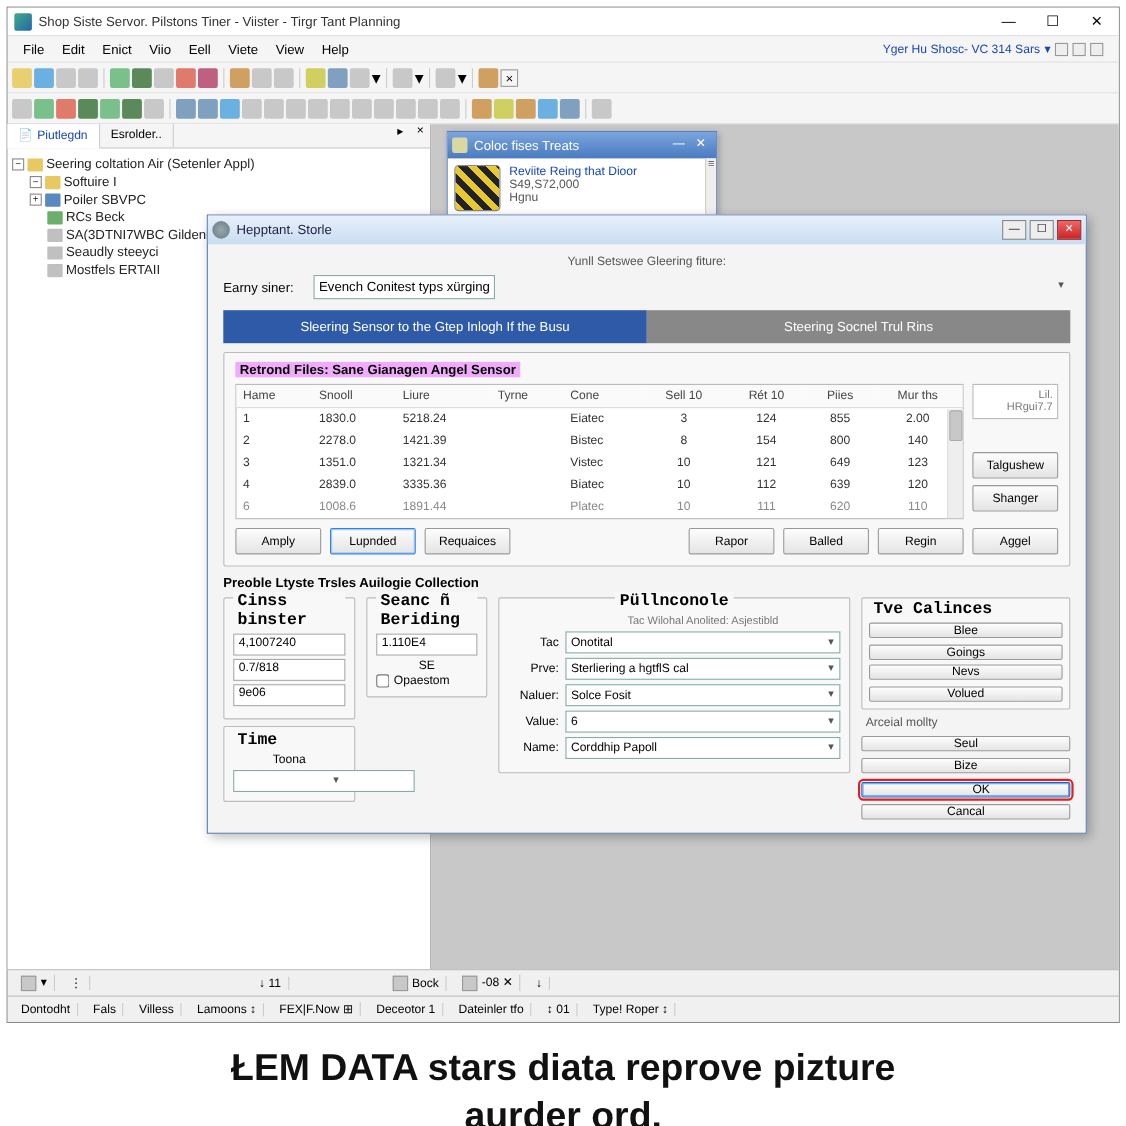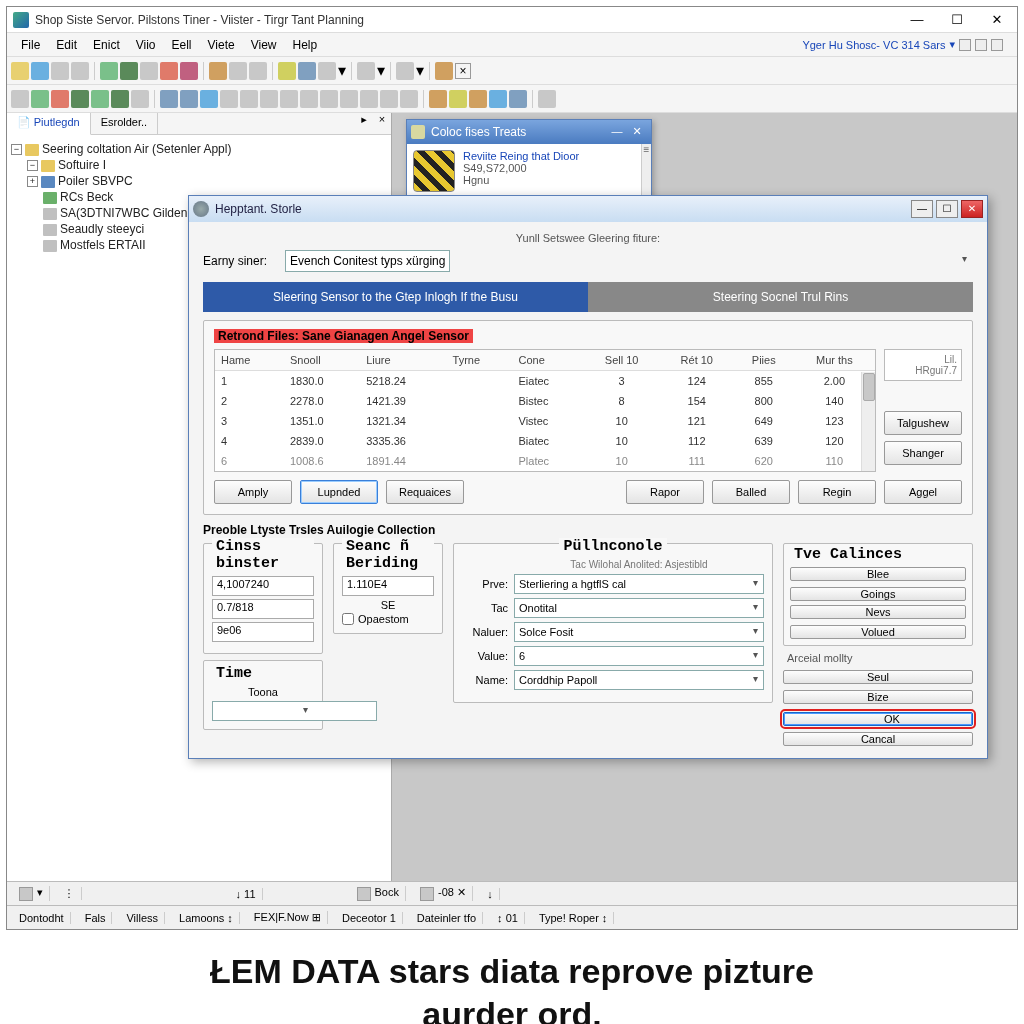--- a/index.html
+++ b/index.html
@@ -67,21 +67,21 @@
 .formrow select,.pillsel{flex:1;height:22px;border:1px solid #8aa;font-size:12px;padding:0 4px;background:#fff;appearance:none;position:relative;}
 .selwrap{flex:1;position:relative;}
 .selwrap::after{content:"▾";position:absolute;right:6px;top:3px;font-size:10px;color:#555;pointer-events:none;}
 
 .tabs2{display:flex;height:30px;margin-bottom:8px;font-size:12px;}
 .tabs2 .t{flex:1;display:flex;align-items:center;justify-content:center;cursor:pointer;}
 .tabs2 .t.active{background:#2e5aa8;color:#fff;font-weight:500;}
 .tabs2 .t.inactive{background:#888;color:#fff;}
 
 .group{border:1px solid #bbb;border-radius:2px;padding:8px 10px 10px;margin-bottom:8px;font-size:12px;background:#f8f8f8;}
-.group .gt{font-weight:bold;margin:-14px 0 6px 0;background:#ef4444;display:inline-block;padding:0 4px;font-size:12px;}
+.group .gt{font-weight:bold;margin:-14px 0 6px 0;background:#f0abfc;display:inline-block;padding:0 4px;font-size:12px;}
 
 .tablewrap{display:flex;gap:8px;}
 .tbl{flex:1;border:1px solid #bbb;background:#fff;font-size:12px;position:relative;}
 .tbl table{width:100%;border-collapse:collapse;}
 .tbl th{text-align:left;font-weight:normal;color:#444;padding:4px 6px;border-bottom:1px solid #ddd;background:#fafafa;font-size:11px;}
 .tbl td{padding:4px 6px;font-size:11px;color:#333;}
 .tbl tr:last-child td{color:#888;}
 .tbl .num{text-align:center;}
 .tbl .scrl{position:absolute;right:0;top:22px;bottom:0;width:14px;background:#eee;border-left:1px solid #ddd;}
 .tbl .scrl .thmb{width:12px;height:28px;background:#c8c8c8;margin:1px auto;border:1px solid #aaa;border-radius:2px;}
@@ -406,26 +406,26 @@
               </div>
             </div>
             <div class="lgrp pcol">
               <div class="lgt" style="display:block;text-align:center;margin-left:auto;margin-right:auto;width:fit-content;">Püllnconole</div>
               <div class="prow">
                   <label></label>
                   <span style="flex:1;font-size:10px;color:#777;text-align:center;">Tac Wilohal Anolited: Asjestibld</span>
                 </div>
               <div id="pillrows">
                   <div class="prow">
+                    <label>Tac</label>
+                    <div class="selwrap"><input class="pillsel" value="Onotital" style=""></div>
+                  </div>
+                  <div class="prow">
                     <label>Prve:</label>
                     <div class="selwrap"><input class="pillsel" value="Sterliering a hgtflS cal" style=""></div>
-                  </div>
-                  <div class="prow">
-                    <label>Tac</label>
-                    <div class="selwrap"><input class="pillsel" value="Onotital" style=""></div>
                   </div>
                   <div class="prow">
                     <label>Naluer:</label>
                     <div class="selwrap"><input class="pillsel" value="Solce Fosit" style=""></div>
                   </div>
                   <div class="prow">
                     <label>Value:</label>
                     <div class="selwrap"><input class="pillsel" value="6" style=""></div>
                   </div>
                   <div class="prow">

